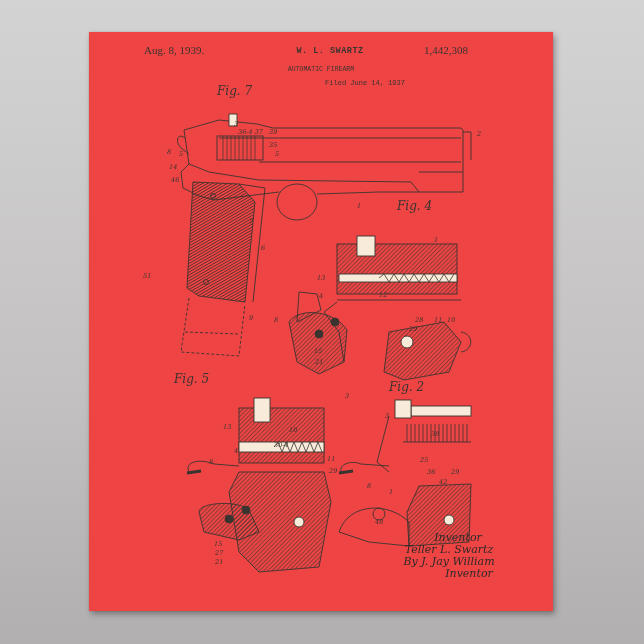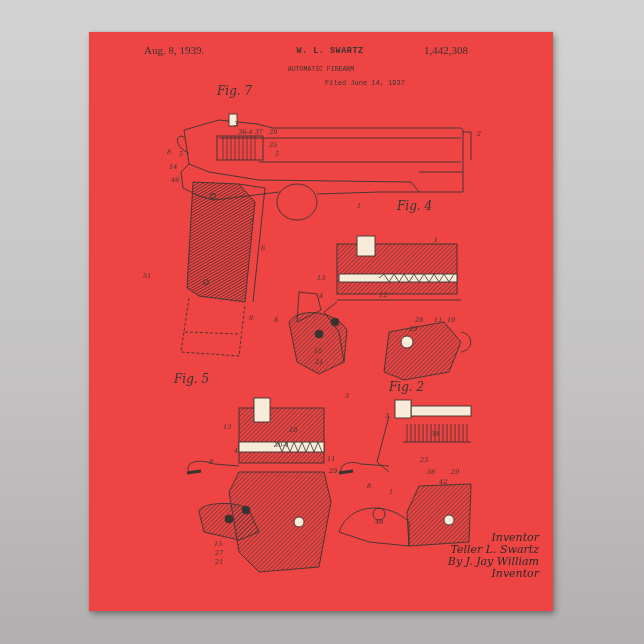--- a/index.html
+++ b/index.html
@@ -195,19 +195,19 @@
         <text x="342" y="404">38</text>
         <text x="278" y="456">8</text>
       <text x="331" y="430">25</text>
         <text x="338" y="442">36</text>
         <text x="362" y="442">29</text>
       <text x="350" y="452">42</text>
         <text x="286" y="492">48</text>
     </g>
   </svg>
 
-  <div class="sig" style="left:270px;top:500px;width:180px;text-align:right;">
+  <div class="sig" style="left:270px;top:500px;width:180px;text-align:center;">
     <div style="padding-left:18px;">Inventor</div>
     <div>Teller L. Swartz</div>
     <div>By  J. Jay William</div>
     <div style="padding-left:40px;">Inventor</div>
   </div>
 </div>
 
 </body></html>

